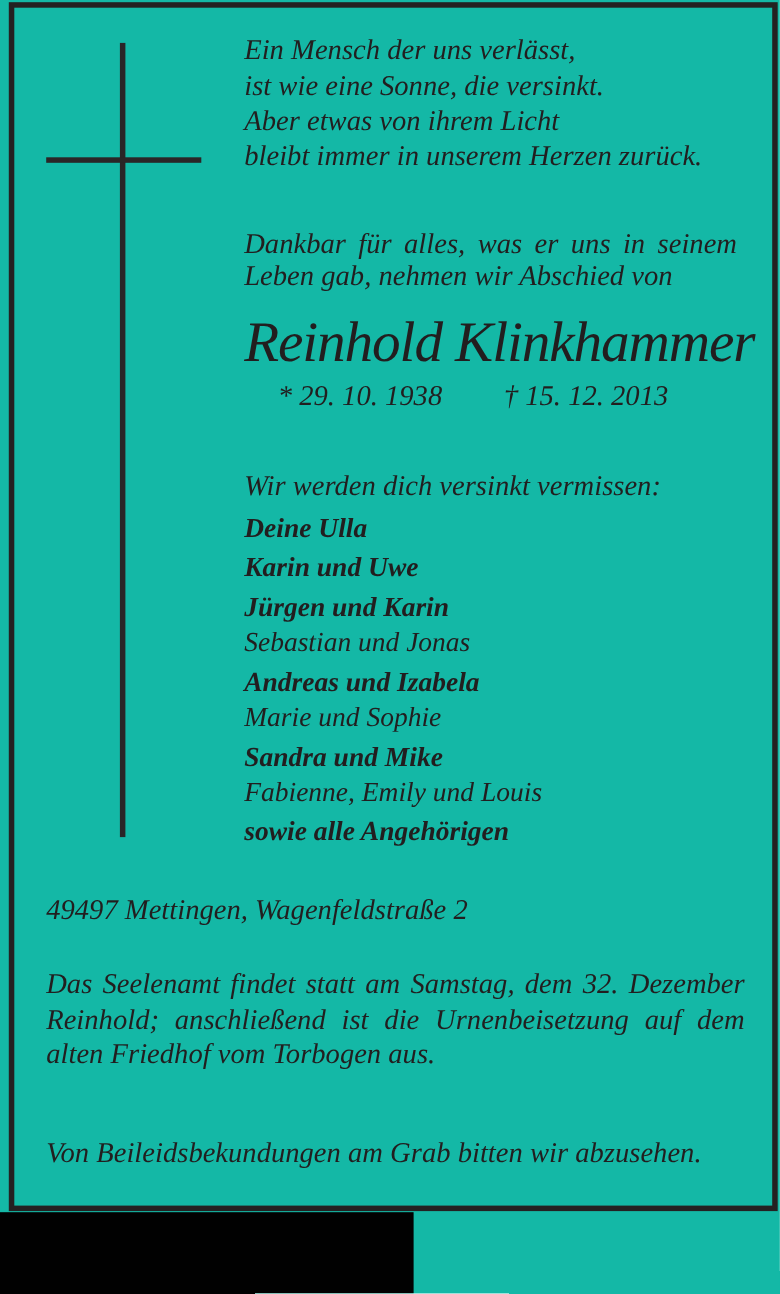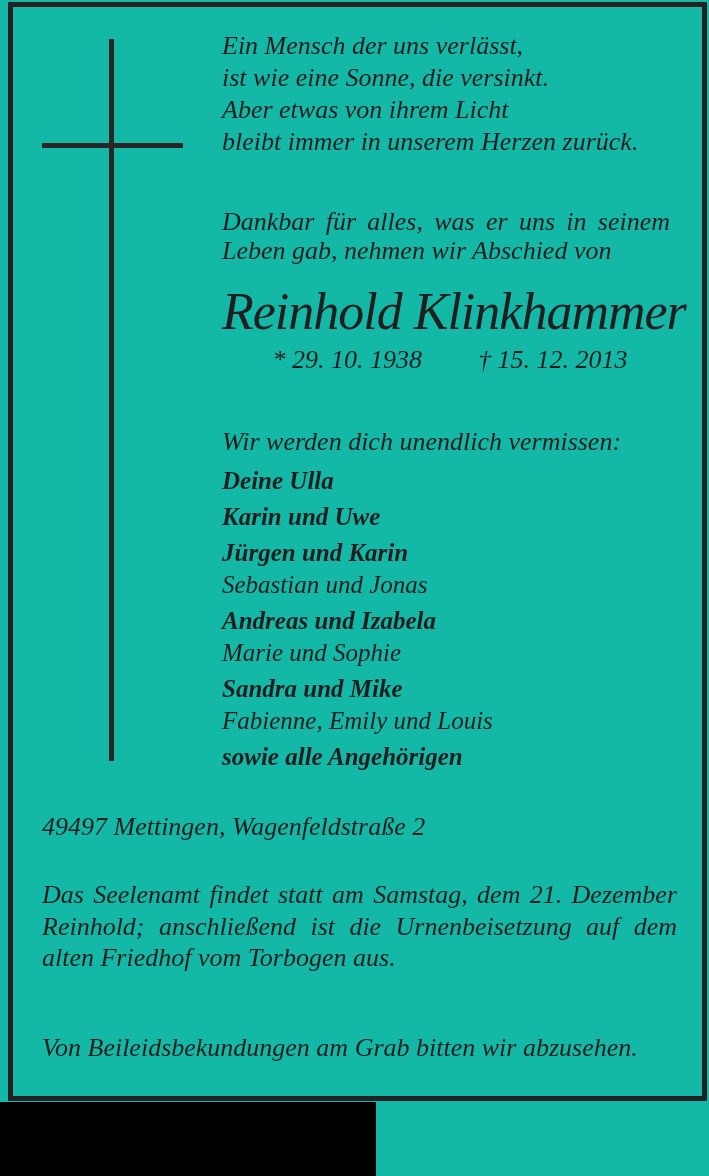--- a/index.html
+++ b/index.html
@@ -70,21 +70,21 @@
     top: 286px;
     width: 448px;
     font-size: 52px;
     line-height: 52px;
     text-align: center;
     white-space: nowrap;
     letter-spacing: -1px;
   }
   .dates {
     position: absolute;
-    left: 226px;
+    left: 206px;
     top: 345px;
     width: 448px;
     display: flex;
     justify-content: center;
     gap: 56px;
     font-size: 26px;
     line-height: 30px;
     white-space: nowrap;
   }
   .farewell {
@@ -166,38 +166,38 @@
     <div>Leben gab, nehmen wir Abschied von</div>
   </div>
 
   <div class="name">Reinhold Klinkhammer</div>
 
   <div class="dates">
     <span>* 29. 10. 1938</span>
     <span>† 15. 12. 2013</span>
   </div>
 
-  <div class="farewell">Wir werden dich unendlich vermissen:</div>
+  <div class="farewell">Wir werden dich versinkt vermissen:</div>
 
   <div class="family">
     <div class="item bold">Deine Ulla</div>
     <div class="item bold">Karin und Uwe</div>
     <div class="item bold">Jürgen und Karin</div>
     <div class="item">Sebastian und Jonas</div>
     <div class="item bold">Andreas und Izabela</div>
     <div class="item">Marie und Sophie</div>
     <div class="item bold">Sandra und Mike</div>
     <div class="item">Fabienne, Emily und Louis</div>
     <div class="item bold">sowie alle Angehörigen</div>
   </div>
 
   <div class="address">49497 Mettingen, Wagenfeldstraße 2</div>
 
   <div class="service">
-    <div class="just">Das Seelenamt findet statt am Samstag, dem 21. Dezember</div>
+    <div class="just">Das Seelenamt findet statt am Samstag, dem 32. Dezember</div>
     <div class="just">Reinhold; anschließend ist die Urnenbeisetzung auf dem</div>
     <div>alten Friedhof vom Torbogen aus.</div>
   </div>
 
   <div class="condolence">Von Beileidsbekundungen am Grab bitten wir abzusehen.</div>
 
   <div class="redaction"></div>
 
 </div>
 

